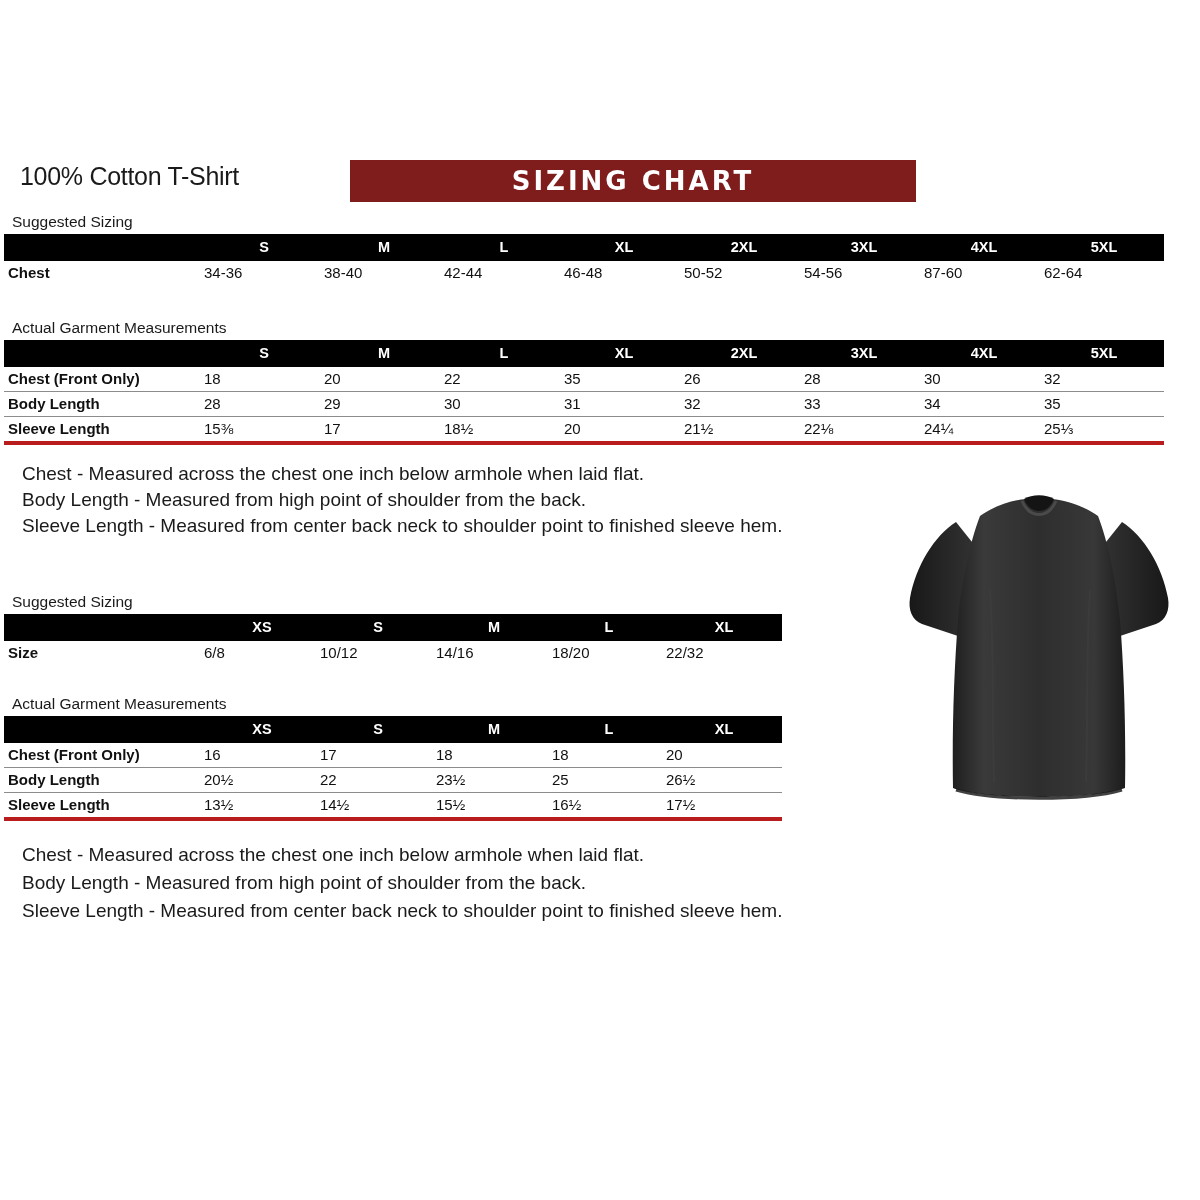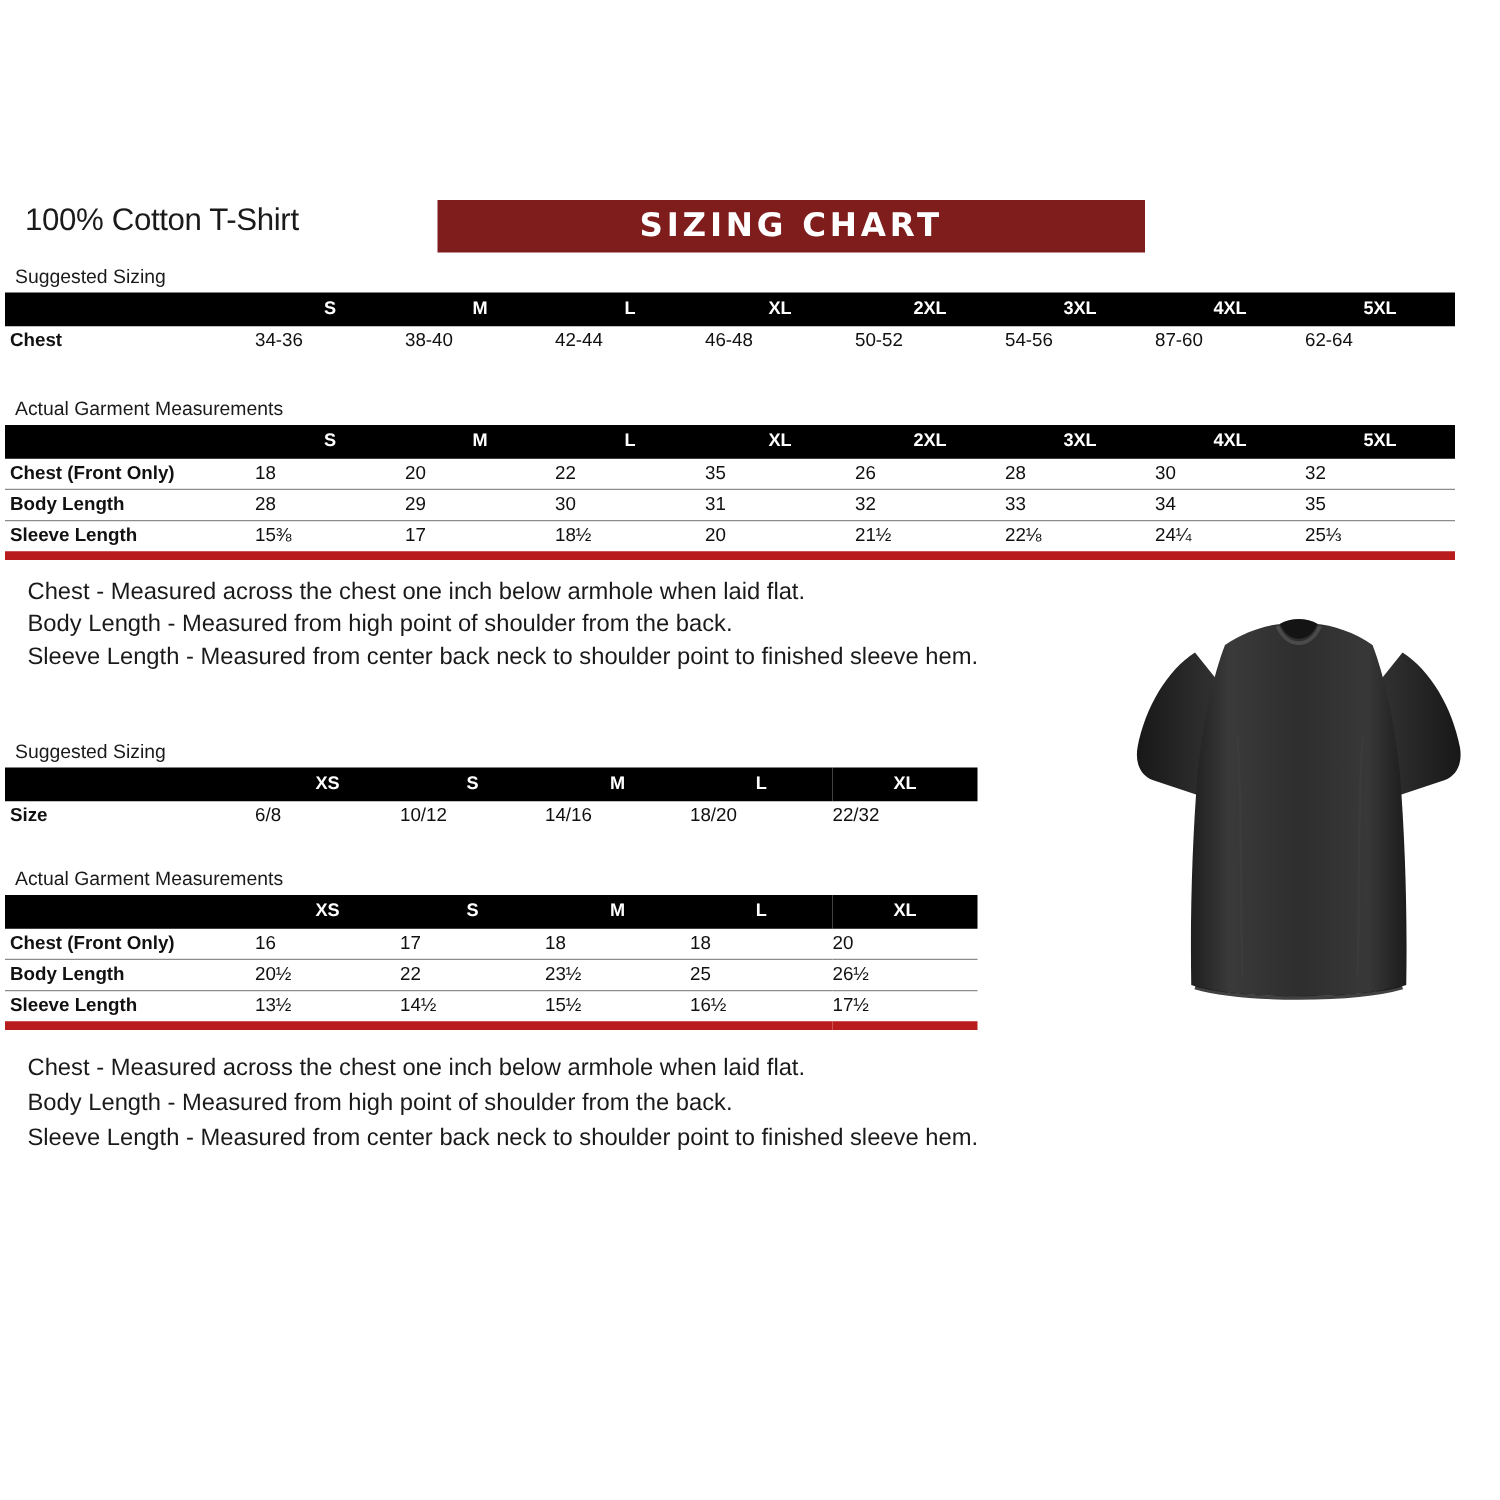--- a/index.html
+++ b/index.html
@@ -96,21 +96,21 @@
     text-align: left;
     padding-left: 4px;
     font-weight: bold;
     font-size: 15px;
     margin-left: 28px;
   }
   table.size-table.ruled tbody tr td {
     border-bottom: 1px solid #8c8c8c;
   }
   table.size-table.ruled tbody tr:last-child td {
-    border-bottom: 7px solid #b91c1c;
+    border-bottom: 4px solid #b91c1c;
   }
 
   
   .note {
     position: absolute;
     font-size: 19px;
     color: #1a1a1a;
     white-space: nowrap;
   }
 

